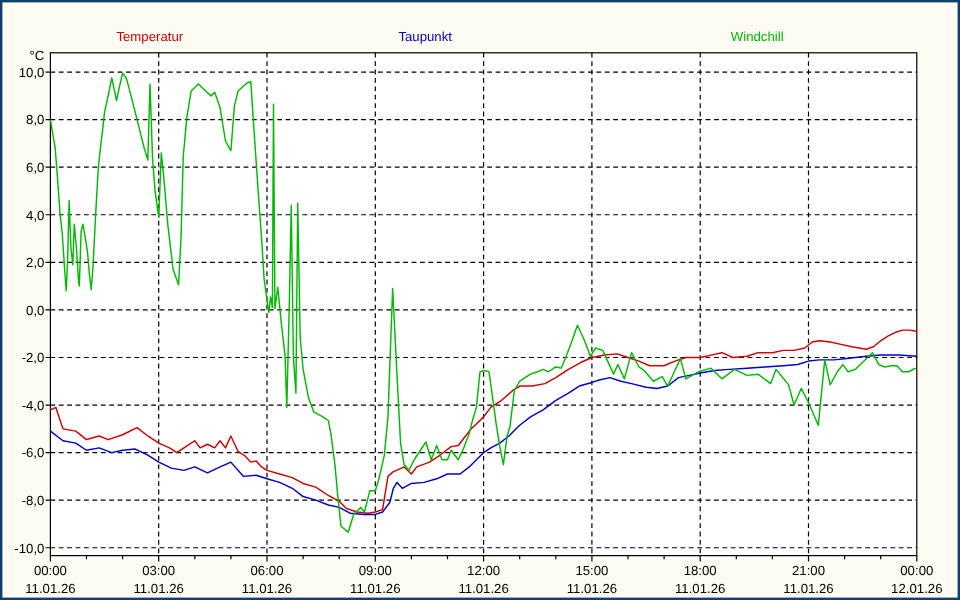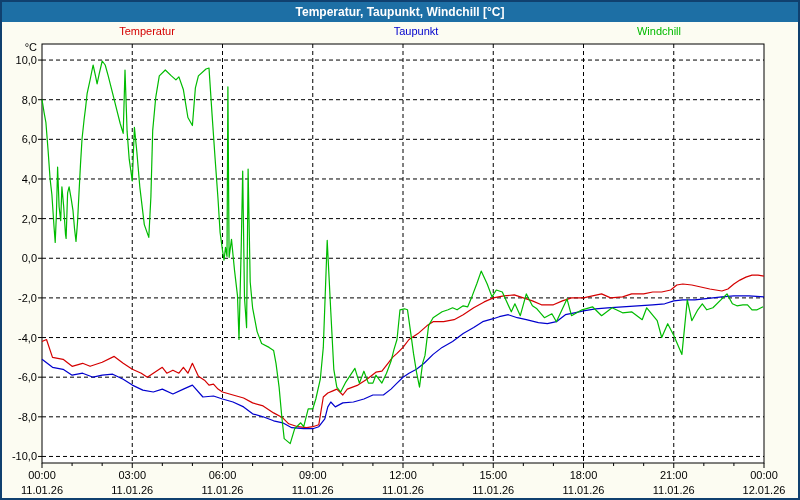--- a/index.html
+++ b/index.html
@@ -7,39 +7,36 @@
   .window{
     position:relative;width:800px;height:500px;box-sizing:border-box;
     border:2px solid #10406f;background:#fcfcf2;overflow:hidden;
   }
   .titlebar{
     position:absolute;top:0;left:0;right:0;height:20px;
     background:#1d6fa5;color:#ffffff;font-size:12px;font-weight:bold;
     text-align:center;line-height:20px;
   }
   .legend-item{
-    position:absolute;top:23px;height:15px;font-size:11px;text-align:center;width:100px;
+    position:absolute;top:23px;height:15px;font-size:11px;text-align:left;width:100px;
   }
   .legend-temperatur{left:95px;}
-  .legend-taupunkt{left:364px;}
+  .legend-taupunkt{left:330px;}
   .legend-windchill{left:607px;}
   .unit-label{
     position:absolute;top:39px;left:0;width:35px;text-align:right;
     font-size:11px;color:#000;
   }
   #chart-svg{position:absolute;left:30px;top:38px;overflow:visible;}
   #chart-svg text{font-family:"Liberation Sans",sans-serif;font-size:11px;fill:#000;}
 </style>
 </head>
 <body>
 
 <div class="window" style="border-color: rgb(16, 64, 111); background: rgb(252, 252, 242);">
-  <div class="titlebar" style="background: rgb(29, 111, 165);">
-    <span>Temperatur, Taupunkt, Windchill [°C]</span>
-  </div>
 
   <div class="legend-item legend-temperatur" style="color: rgb(212, 0, 0);">
     <span>Temperatur</span>
   </div>
   <div class="legend-item legend-taupunkt" style="color: rgb(0, 0, 205);">
     <span>Taupunkt</span>
   </div>
   <div class="legend-item legend-windchill" style="color: rgb(0, 187, 0);">
     <span>Windchill</span>
   </div>

